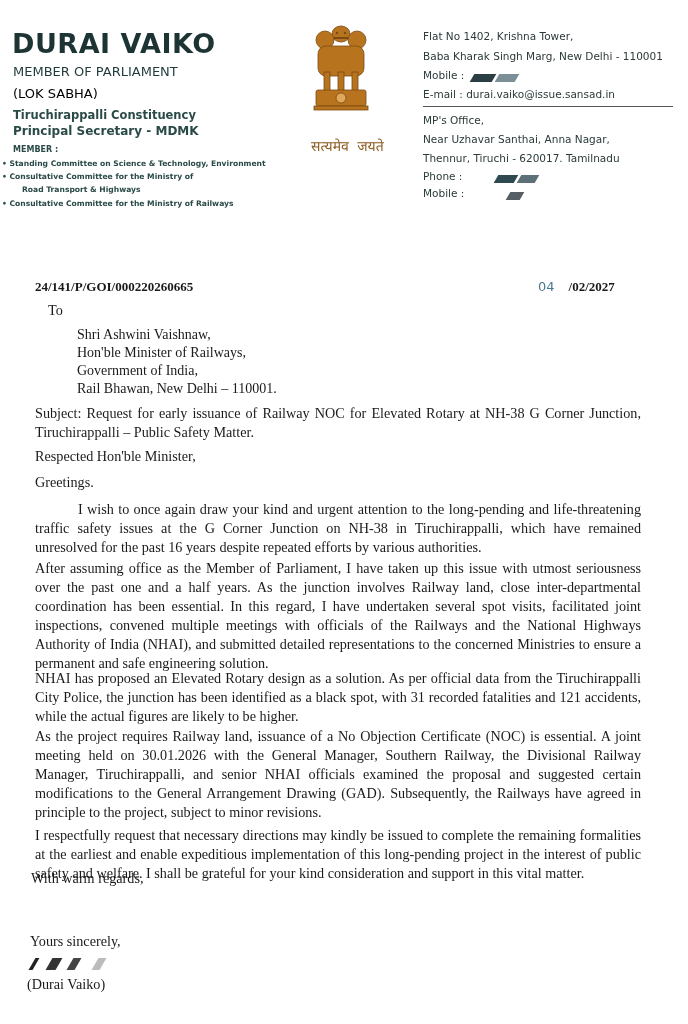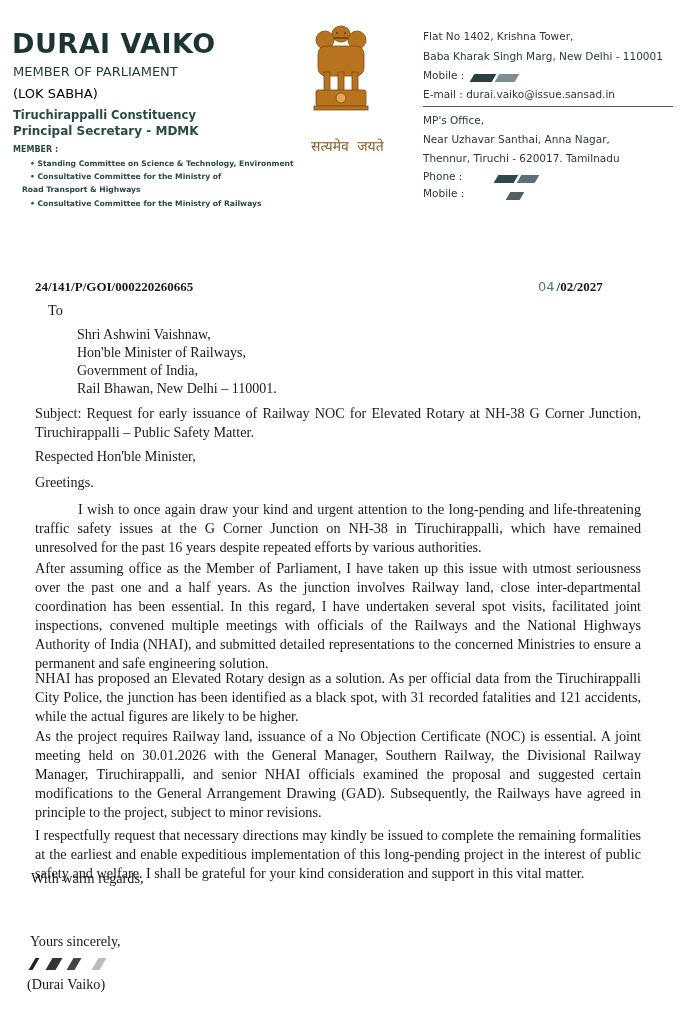--- a/index.html
+++ b/index.html
@@ -4,34 +4,34 @@
 <style>
   html, body { margin: 0; padding: 0; background: #ffffff; }
   body { width: 688px; height: 1024px; position: relative; overflow: hidden; color: #1a1a1a; }
   .lh { position: absolute; font-family: "DejaVu Sans", sans-serif; color: #1f3b3a; }
   .name { left: 12px; top: 28px; font-size: 27px; font-weight: bold; letter-spacing: 0.5px; color: #1c3434; }
   .mp1 { left: 13px; top: 64px; font-size: 13px; color: #1f3b3a; }
   .mp2 { left: 13px; top: 86px; font-size: 13px; color: #000000; }
   .const { left: 13px; top: 108px; font-size: 11.5px; font-weight: bold; color: #2a4a48; }
   .sec { left: 13px; top: 124px; font-size: 12px; font-weight: bold; color: #2a4a48; }
   .memhdr { left: 13px; top: 145px; font-size: 8px; font-weight: bold; color: #2a4a48; }
-  .mem { left: 30px; font-size: 7.6px; font-weight: bold; color: #2a4a48; white-space: nowrap; }
+  .mem { left: 2px; font-size: 7.6px; font-weight: bold; color: #2a4a48; white-space: nowrap; }
 
   .emblem { position: absolute; left: 310px; top: 24px; width: 62px; height: 96px; }
   .motto { position: absolute; left: 311px; top: 136px; font-size: 14px; color: #8a5a1e; font-family: Liberation Mono, monospace; }
 
   .addr { position: absolute; left: 423px; font-family: "DejaVu Sans", sans-serif; font-size: 10.5px; color: #2b3a3a; white-space: nowrap; }
   .rule { position: absolute; left: 423px; top: 106px; width: 250px; height: 1px; background: #555; }
   .redact { display: inline-block; vertical-align: middle; height: 8px; margin-left: 4px; }
   .redact i { display: inline-block; height: 8px; transform: skewX(-30deg); margin-right: 3px; }
 
   .body { position: absolute; font-family: "Liberation Serif", serif; font-size: 14.2px; color: #1a1a1a; }
   .ref { left: 35px; top: 279px; font-weight: bold; font-size: 13px; }
   .date { left: 538px; top: 279px; font-weight: bold; font-size: 13px; }
-  .date .hand { font-family: "DejaVu Sans", sans-serif; font-weight: normal; color: #4a7a8c; font-size: 13px; margin-right: 2px; }
+  .date .hand { font-family: "DejaVu Sans", sans-serif; font-weight: normal; color: #4a7a8c; font-size: 13px; margin-right: 14px; }
   .to { left: 48px; top: 302px; }
   .recip { left: 77px; font-size: 14px; }
   .para { left: 35px; width: 606px; text-align: justify; line-height: 19px; }
   .indent { text-indent: 43px; }
 </style>
 </head>
 <body>
 
 <div class="lh name">DURAI VAIKO</div>
 <div class="lh mp1">MEMBER OF PARLIAMENT</div>

